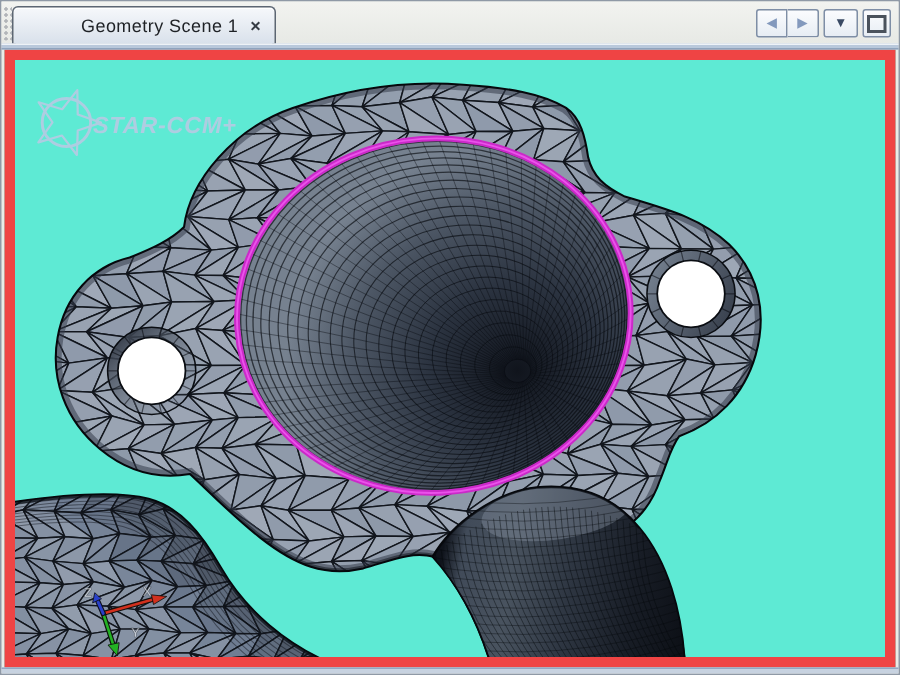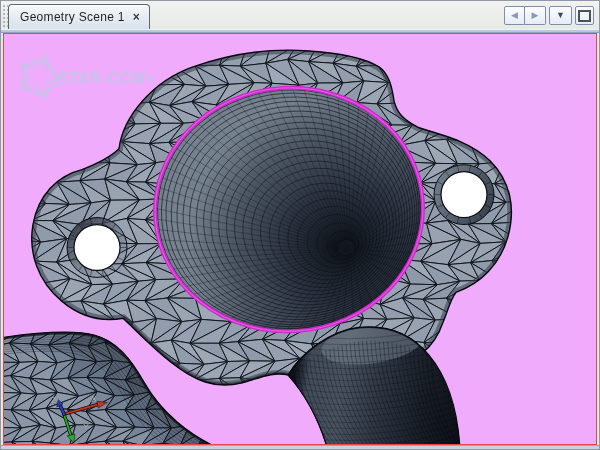--- a/index.html
+++ b/index.html
@@ -8,39 +8,39 @@
   .tabbar{position:absolute;top:0;left:0;right:0;height:28px;
     background:linear-gradient(#f2f3f0,#e7e9e5);}
   .grip{position:absolute;left:1px;top:3px;width:6px;height:23px;
     background-image:radial-gradient(circle at 2px 2px,#b2b5b9 1px,transparent 1.3px);
     background-size:4px 4px;cursor:grab;}
   .tab{position:absolute;left:7px;top:3px;height:25px;box-sizing:border-box;z-index:2;
     display:flex;align-items:center;gap:8px;padding:0 9px 0 11px;
     background:linear-gradient(#f6f8fb,#d9e1eb);
     border:1px solid #5c6673;border-bottom:none;border-radius:4px 4px 0 0;
     box-shadow:inset 0 1px 0 #ffffff;cursor:default;}
-  .tab-label{font-size:12px;color:#1f2226;white-space:nowrap;letter-spacing:.3px;}
+  .tab-label{font-size:12px;color:#1f2226;white-space:nowrap;letter-spacing:.3px;margin-left:34px;}
   .tab-close{font-size:12px;font-weight:bold;color:#363c44;line-height:1;cursor:pointer;}
   .controls{position:absolute;right:5px;top:5px;display:flex;align-items:center;gap:3px;z-index:2;}
   .controls button{box-sizing:border-box;height:19px;border:1px solid #7e8ea6;
     background:linear-gradient(#fbfcfe,#e7edf4);display:flex;align-items:center;
     justify-content:center;padding:0;margin:0;border-radius:2px;}
   .nav-btn{width:21px;}
   .nav-btn+.nav-btn{border-left:none;border-top-left-radius:0;border-bottom-left-radius:0;}
   .nav-btn:first-child{border-top-right-radius:0;border-bottom-right-radius:0;}
   .glyph{font-size:9px;line-height:1;}
   .nav-btn .glyph{color:#8399bd;}
   .drop-btn{width:23px;background:linear-gradient(#eef4fb,#d6e3f2);}
   .drop-btn .glyph{color:#3a4a64;}
   .max-btn{width:19px;background:#fdfdfe;}
   .sq{width:9px;height:8px;border:2px solid #4a525c;background:transparent;}
   .sep{position:absolute;top:28px;left:0;right:0;height:4px;background:#b9c8db;
     border-top:1px solid #eef2f7;border-bottom:1px solid #8fa3bd;box-sizing:border-box;z-index:1;}
   .viewport{position:absolute;top:32px;left:2px;right:2px;bottom:4px;
-    border:1px solid #ef4444;background:#f0abfc;overflow:hidden;cursor:crosshair;}
+    border:7px solid #ef4444;background:#5eead4;overflow:hidden;cursor:crosshair;}
   .viewport svg{display:block;width:100%;height:100%;}
   .bottom-strip{position:absolute;left:0;right:0;bottom:0;height:4px;background:#c7d2e0;
     border-top:1px solid #93a7c4;box-sizing:border-box;}
 </style>
 </head>
 <body>
 
 <div class="window">
   <div class="tabbar">
     <div class="grip"></div>

